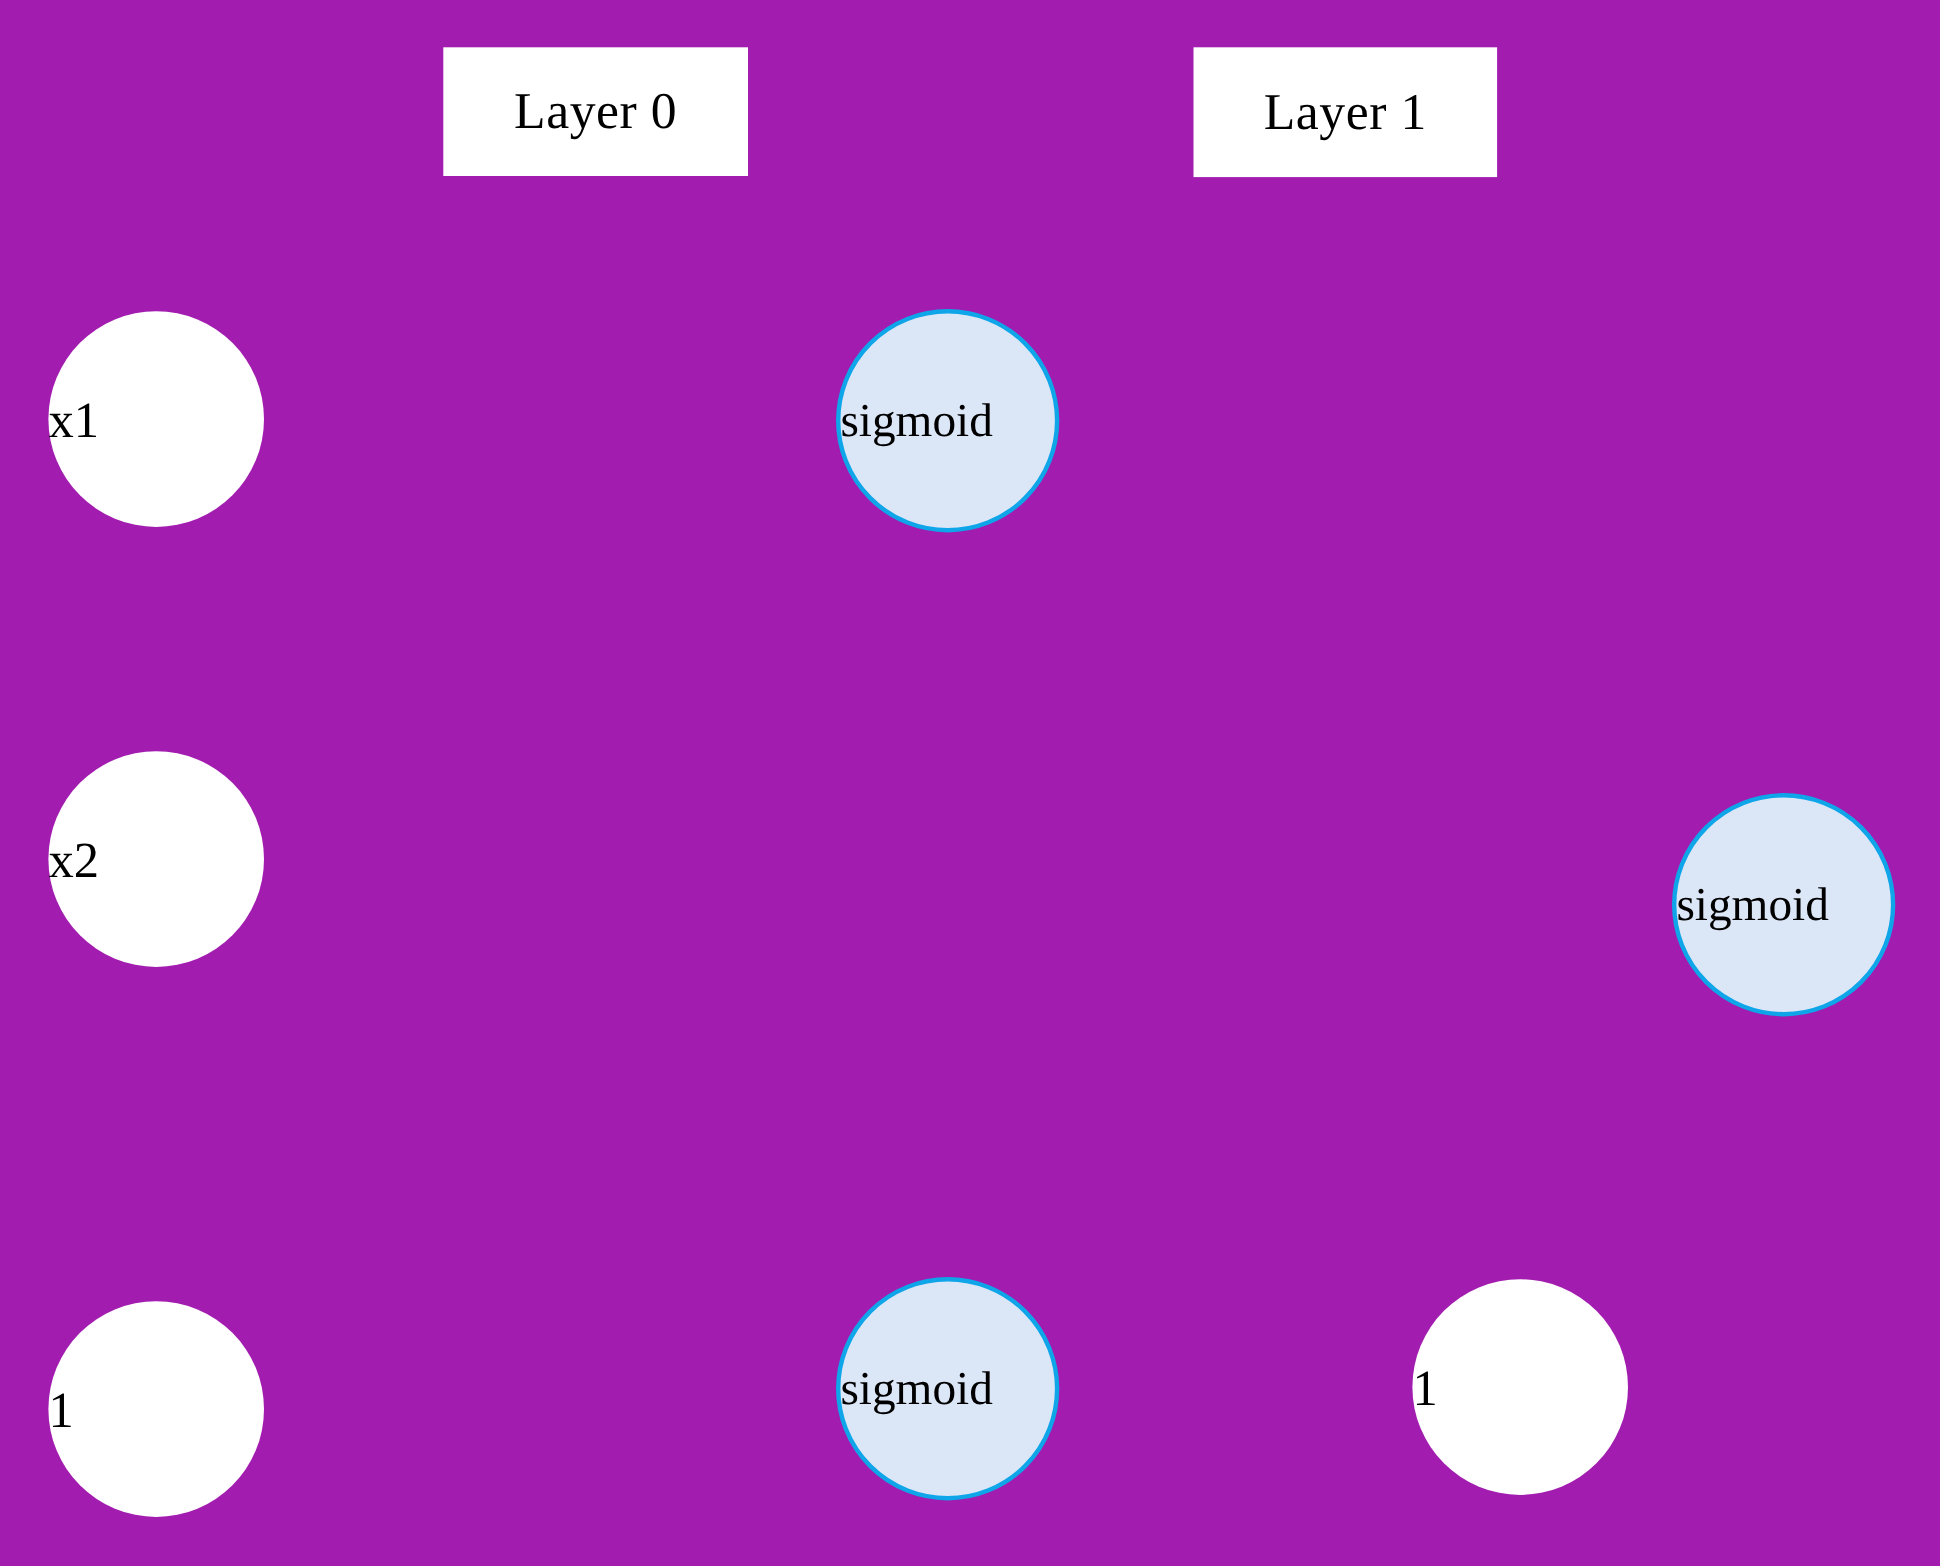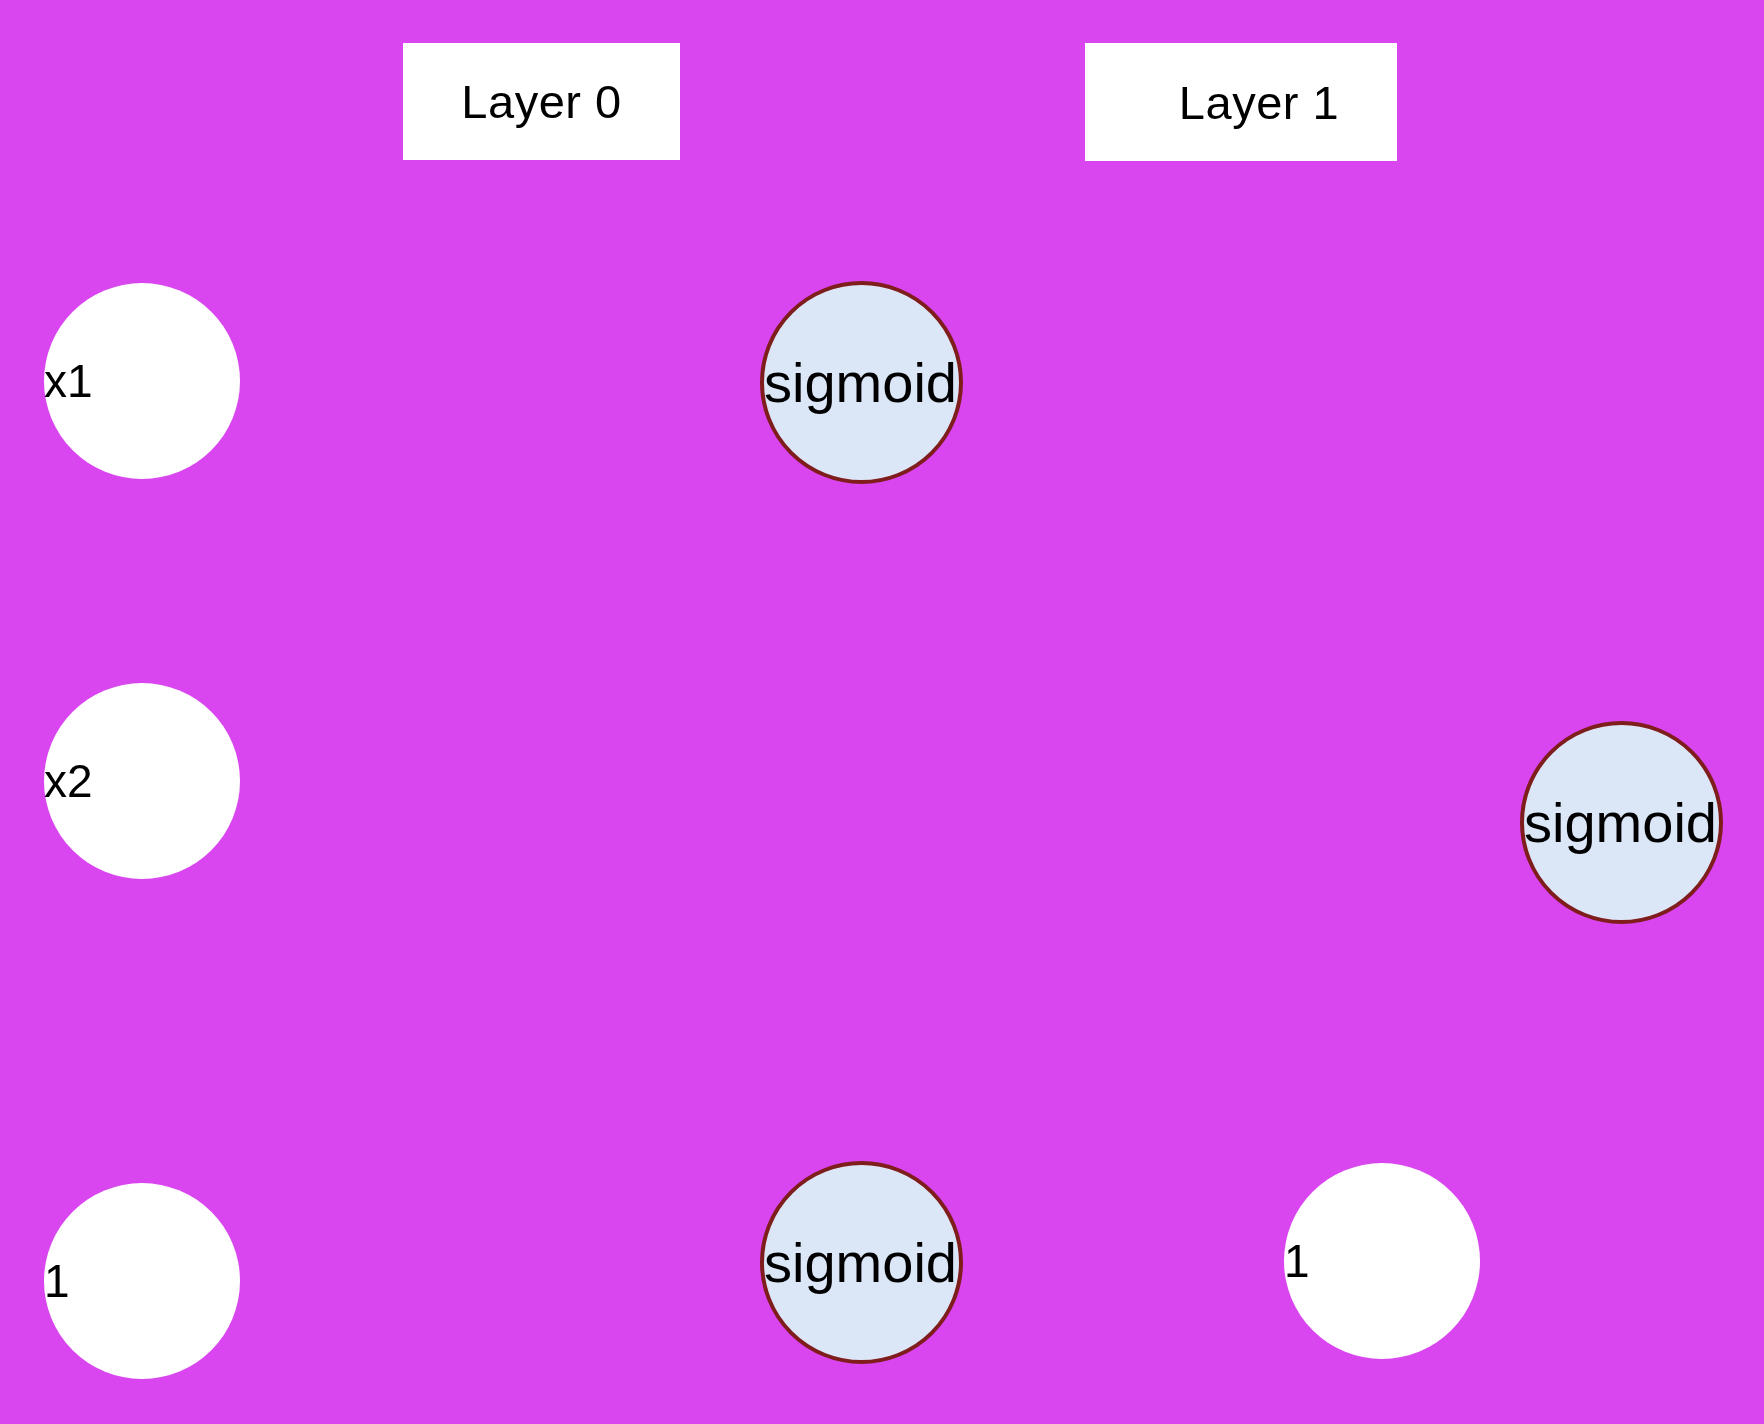--- a/index.html
+++ b/index.html
@@ -4,59 +4,59 @@
 <style>
   html, body {
     margin: 0;
     padding: 0;
     background: #000000;
   }
   .canvas {
     position: relative;
     width: 1764px;
     height: 1424px;
-    background: #d946ef;
+    background: #a21caf;
     overflow: hidden;
-    font-family: Liberation Sans, sans-serif;
+    font-family: Liberation Serif, serif;
   }
   .layer-label {
     position: absolute;
     background: #ffffff;
     color: #000000;
     display: flex;
     align-items: center;
     justify-content: center;
     font-size: 47px;
     line-height: 1;
     letter-spacing: 0.5px;
   }
   .layer-label.layer0 { left: 403px; top: 43px; width: 277px; height: 117px; }
-  .layer-label.layer1 { left: 1085px; top: 43px; width: 276px; height: 118px; padding-left: 36px; }
+  .layer-label.layer1 { left: 1085px; top: 43px; width: 276px; height: 118px; }
 
   .node {
     position: absolute;
     border-radius: 50%;
     display: flex;
     align-items: center;
     justify-content: flex-start;
     color: #000000;
     box-sizing: border-box;
   }
   .node.white {
     width: 196px;
     height: 196px;
     background: #ffffff;
     font-size: 46px;
   }
   .node.blue {
     width: 203px;
     height: 203px;
     background: #dbe6f7;
-    border: 4px solid #7f1d1d;
-    font-size: 56px;
+    border: 4px solid #0ea5e9;
+    font-size: 43px;
   }
   
   .node.x1        { left: 44px;   top: 283px;  }
   .node.x2        { left: 44px;   top: 683px;  }
   .node.bias0     { left: 44px;   top: 1183px; }
   .node.sig-h-top { left: 760px;  top: 281px;  }
   .node.sig-h-bot { left: 760px;  top: 1161px; }
   .node.sig-out   { left: 1520px; top: 721px;  }
   .node.bias1     { left: 1284px; top: 1163px; }
 

